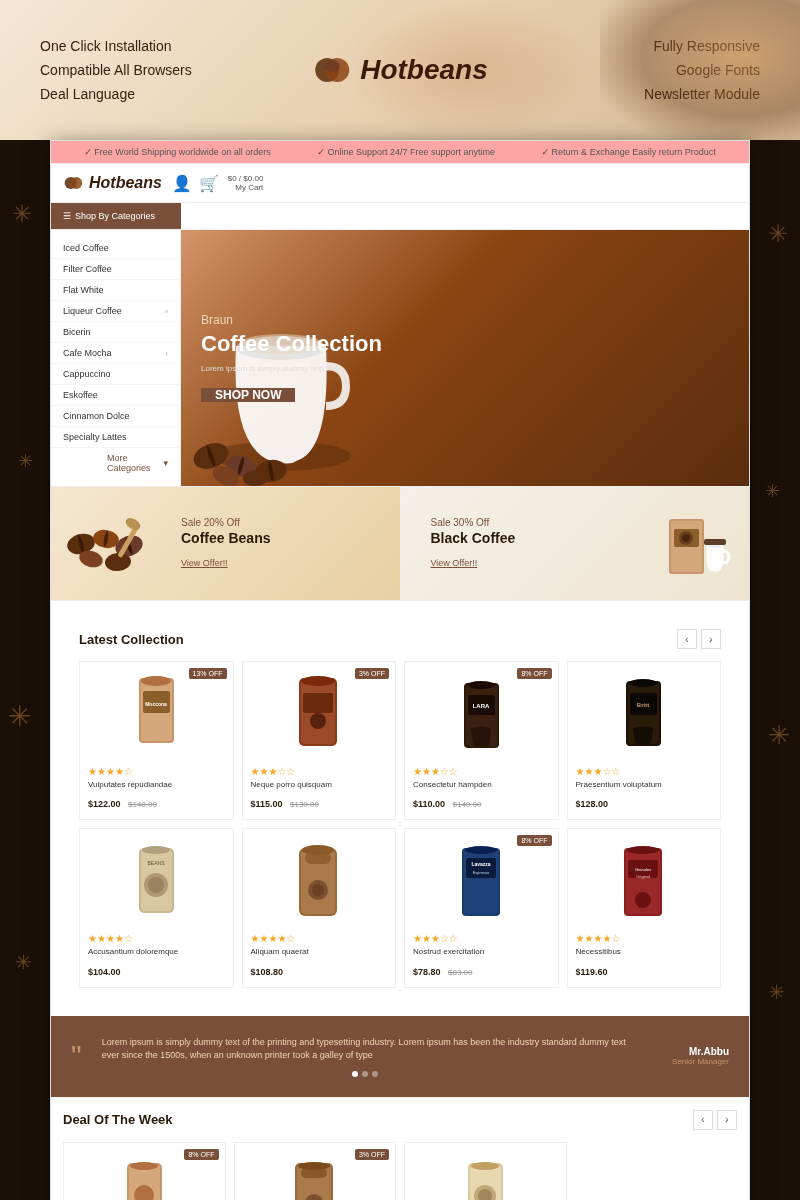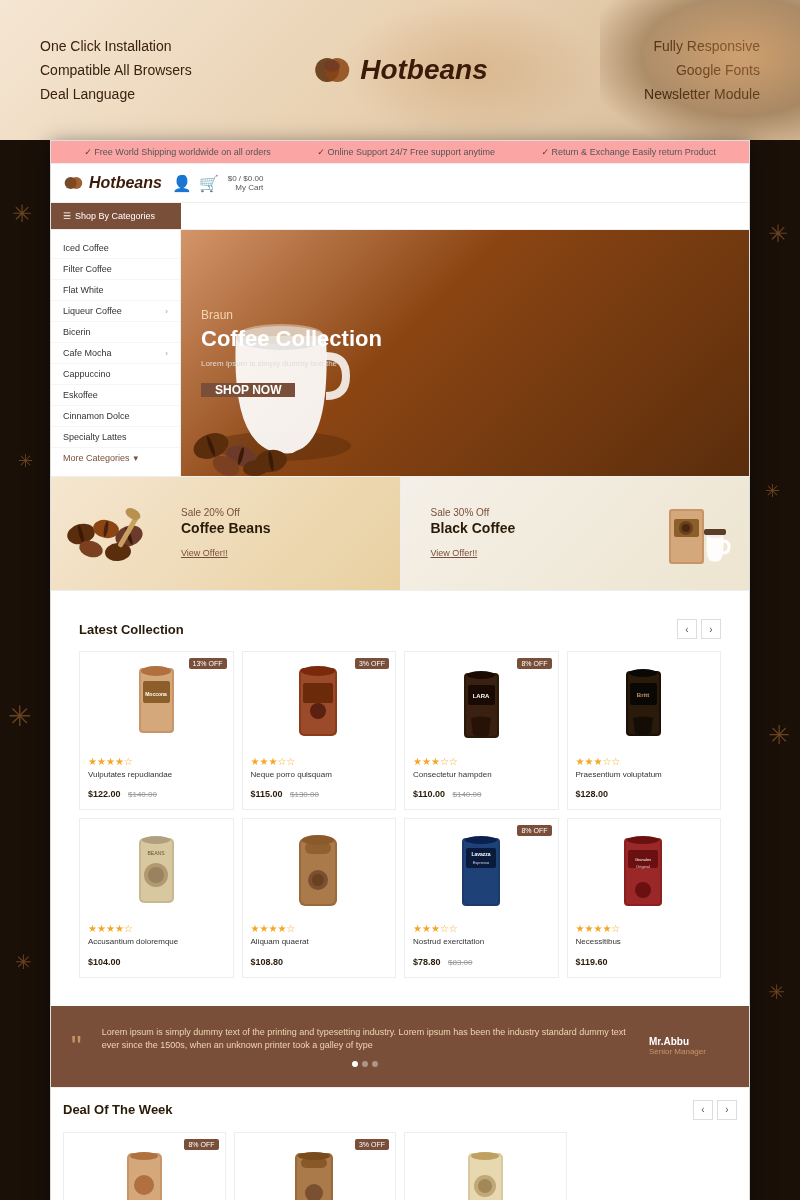--- a/index.html
+++ b/index.html
@@ -146,20 +146,21 @@
     }
     .sidebar-item .arrow { font-size: 8px; color: #999; }
     .sidebar-more {
       padding: 5px 12px;
       font-size: 9px;
       color: #7a4f3a;
       cursor: pointer;
       display: flex;
       align-items: center;
       gap: 4px;
+      margin-left: 44px;
     }
 
     
     .hero-section {
       flex: 1;
       background: linear-gradient(135deg, #d4956a 0%, #8B4513 40%, #5a2d0c 100%);
       min-height: 220px;
       position: relative;
       overflow: hidden;
       display: flex;
@@ -272,21 +273,21 @@
     .testimonial-section {
       background: #7a4f3a;
       padding: 20px;
       display: flex;
       align-items: center;
       gap: 20px;
       margin-top: 0;
     }
     .testimonial-quote { font-size: 30px; color: #c8956a; line-height: 1; }
     .testimonial-text { flex: 1; font-size: 9px; color: #f0d5b0; line-height: 1.5; }
-    .testimonial-author { min-width: 80px; }
+    .testimonial-author { text-align: right; min-width: 80px; }
     .testimonial-name { font-size: 10px; color: #fff; font-weight: bold; }
     .testimonial-role { font-size: 8px; color: #c8956a; }
     .testimonial-dots { display: flex; justify-content: center; gap: 4px; margin-top: 8px; }
     .dot { width: 6px; height: 6px; border-radius: 50%; background: rgba(255,255,255,0.4); }
     .dot.active { background: #fff; }
 
     
     .deals-section { padding: 12px; background: #fff; border-top: 1px solid #eee; }
     .deal-grid {
       display: grid;

